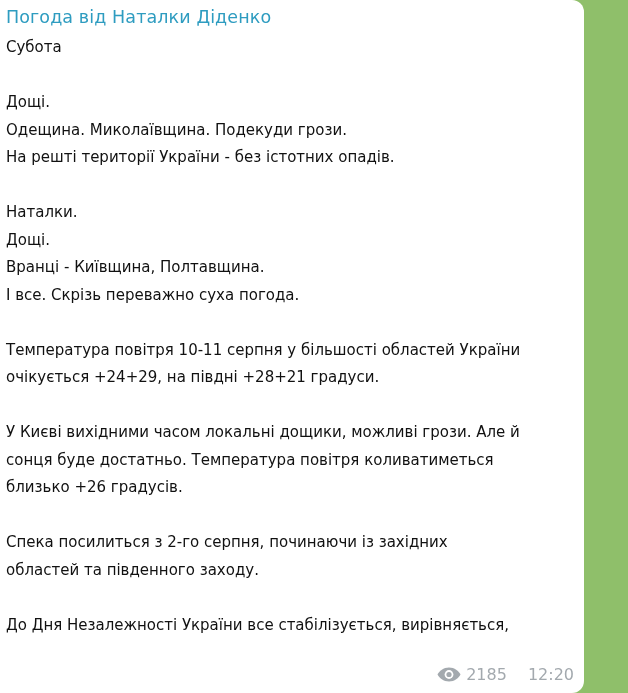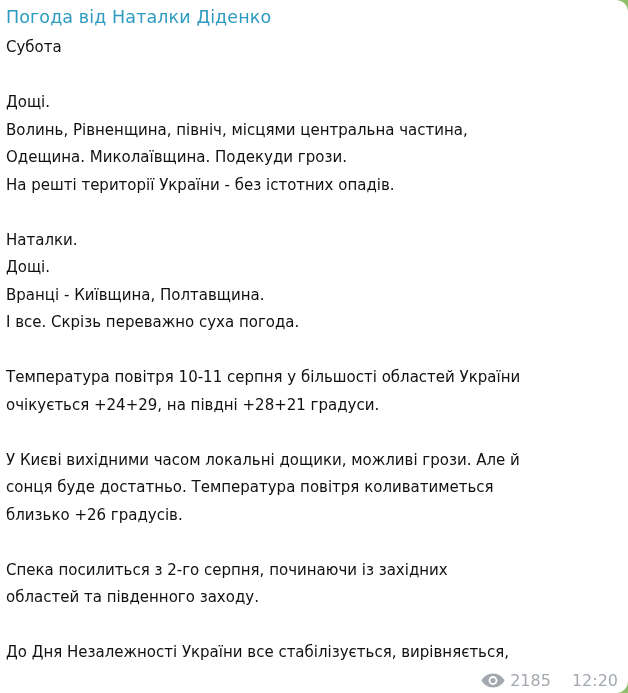--- a/index.html
+++ b/index.html
@@ -3,55 +3,54 @@
 <meta charset="utf-8">
 <style>
   html, body { margin: 0; padding: 0; }
   body {
     width: 628px; height: 693px; overflow: hidden;
     background: #8fbf6a;
     font-family: "DejaVu Sans", sans-serif;
   }
   .bubble {
     position: absolute; left: 0; top: 0;
-    width: 628px; height: 693px;
+    width: 584px; height: 693px;
     background: #ffffff;
     border-top-right-radius: 12px;
     border-bottom-right-radius: 12px;
     box-sizing: border-box;
   }
   .sender {
     position: absolute; left: 6px; top: 7px;
     font-size: 17.5px; color: #2e9cc0; font-weight: 500;
     letter-spacing: 0.1px; white-space: nowrap;
   }
   .body {
     position: absolute; left: 6px; top: 34px; right: 8px;
     font-size: 15px; line-height: 27.5px; color: #111111;
   }
   .line { display: block; white-space: nowrap; height: 27.5px; }
   .line.blank { height: 27.5px; }
   .meta {
-    position: absolute; right: 10px; bottom: 3px;
+    position: absolute; right: 10px; bottom: 9px;
     display: flex; align-items: center; gap: 5px;
     color: #a3a9ae; font-size: 16px;
   }
   .meta .time { margin-left: 16px; }
   .eye { width: 24px; height: 15px; display: inline-block; }
 </style>
 </head>
 <body>
 
 <div class="bubble">
   <div class="sender">Погода від Наталки Діденко</div>
   <div class="body">
     <span class="line">Субота</span>
     <span class="line blank"></span>
     <span class="line">Дощі.</span>
-    <span class="line">Волинь, Рівненщина, північ, місцями центральна частина,</span>
     <span class="line">Одещина. Миколаївщина. Подекуди грози.</span>
     <span class="line">На решті території України - без істотних опадів.</span>
     <span class="line blank"></span>
     <span class="line">Наталки.</span>
     <span class="line">Дощі.</span>
     <span class="line">Вранці - Київщина, Полтавщина.</span>
     <span class="line">І все. Скрізь переважно суха погода.</span>
     <span class="line blank"></span>
     <span class="line">Температура повітря 10-11 серпня у більшості областей України</span>
     <span class="line">очікується +24+29, на півдні +28+21 градуси.</span>

